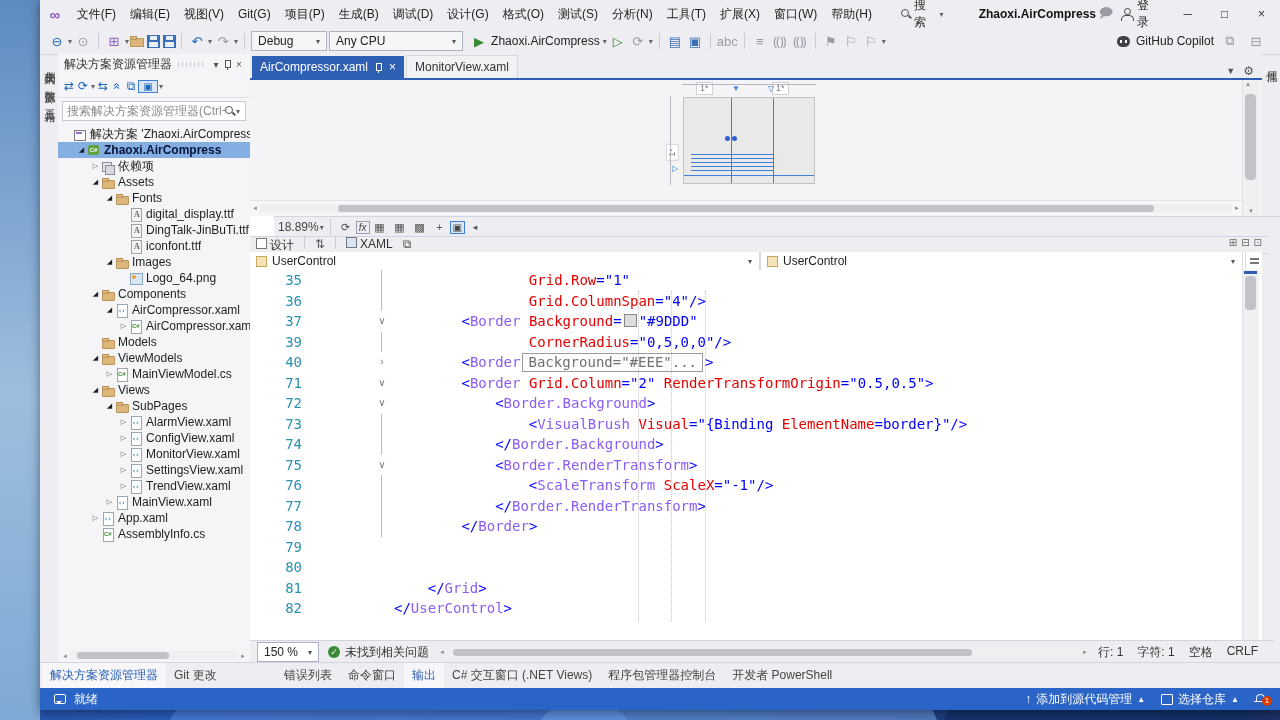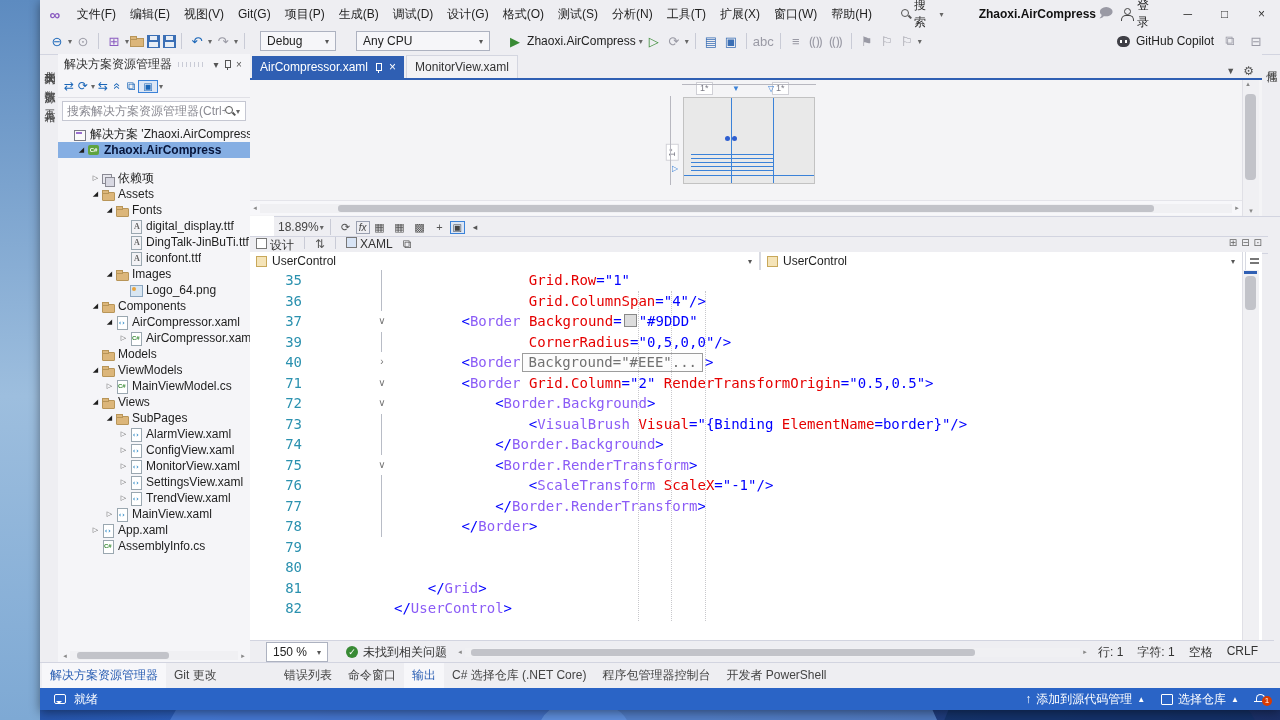--- a/index.html
+++ b/index.html
@@ -32,21 +32,21 @@
   .person::before{content:"";position:absolute;left:3px;top:0;width:5px;height:5px;border-radius:50%;border:1.2px solid #444;}
   .person::after{content:"";position:absolute;left:0;top:7px;width:11px;height:5px;border-radius:5px 5px 0 0;border:1.2px solid #444;border-bottom:none;}
   .win-btn{width:40px;height:28px;display:flex;align-items:center;justify-content:center;font-size:12px;color:#333;}
   
   #toolbar{left:0;top:28px;width:1240px;height:26px;display:flex;align-items:center;border-bottom:1px solid #d2d4e0;}
   .tbi{display:inline-flex;align-items:center;justify-content:center;min-width:18px;height:20px;margin:0 1px;color:#1a66b8;font-size:13px;}
   .tbi.gray{color:#9a9aa5;}
   .tbi.green{color:#388a34;}
   .caret{color:#666;font-size:8px;margin:0 1px;}
   .tb-sep{width:1px;height:16px;background:#c9cbd6;margin:0 5px;}
-  .combo{display:flex;align-items:center;gap:6px;background:#f6f6f9;border:1px solid #adb2c0;height:18px;padding:0 6px;margin:0 10px;color:#222;}
+  .combo{display:flex;align-items:center;gap:6px;background:#f6f6f9;border:1px solid #adb2c0;height:18px;padding:0 6px;margin:0 1px;color:#222;}
   .combo .cc{font-size:8px;color:#555;}
   .floppy{position:relative;width:13px;height:13px;background:#3b6fb5;display:inline-block;}
   .floppy::before{content:"";position:absolute;left:3px;top:1px;width:7px;height:4px;background:#e8eef6;}
   .floppy::after{content:"";position:absolute;left:2px;top:7px;width:9px;height:5px;background:#e8eef6;}
   .mini-folder{position:relative;width:14px;height:12px;display:inline-block;}
   .mini-folder::before{content:"";position:absolute;left:0;top:3px;width:12px;height:7px;background:#dcb67a;border:1px solid #b89558;}
   .mini-folder::after{content:"";position:absolute;left:0;top:1px;width:5px;height:2px;background:#dcb67a;border:1px solid #b89558;}
   #copilot{margin-left:auto;display:flex;align-items:center;gap:6px;margin-right:14px;color:#222;}
   .copilot-ic{width:13px;height:11px;border-radius:6px;background:#3f3f46;position:relative;display:inline-block;}
   .copilot-ic::before{content:"";position:absolute;left:3px;top:4px;width:2px;height:3px;background:#fff;}
@@ -313,21 +313,21 @@
           <div class="trow" style="padding-left: 4px;">
             <span class="arrow none"></span>
             <span class="ic ic-sln"></span>
             <span class="lbl">解决方案 'Zhaoxi.AirCompress' (</span>
           </div>
           <div class="trow sel" style="padding-left: 18px;">
             <span class="arrow open">◢</span>
             <span class="ic ic-proj"></span>
             <span class="lbl">Zhaoxi.AirCompress</span>
           </div>
-          <div class="trow" style="padding-left: 32px; margin-top: 12px;">
+          <div class="trow" style="padding-left: 32px;">
             <span class="arrow closed">▷</span>
             <span class="ic ic-deps"></span>
             <span class="lbl">依赖项</span>
           </div>
           <div class="trow" style="padding-left: 32px;">
             <span class="arrow open">◢</span>
             <span class="ic ic-folder"></span>
             <span class="lbl">Assets</span>
           </div>
           <div class="trow" style="padding-left: 46px;">
@@ -601,21 +601,21 @@
 
     <div id="panel-tabs" class="abs">
       <div id="panel-left">
           <div class="ptab active">解决方案资源管理器</div>
           <div class="ptab">Git 更改</div>
         </div>
       <div id="panel-main">
           <div class="ptab">错误列表</div>
           <div class="ptab">命令窗口</div>
           <div class="ptab active">输出</div>
-          <div class="ptab">C# 选择仓库 (.NET Core)</div>
+          <div class="ptab">C# 交互窗口 (.NET Views)</div>
           <div class="ptab">程序包管理器控制台</div>
           <div class="ptab">开发者 PowerShell</div>
         </div>
     </div>
 
     <div id="statusbar" class="abs">
       <span class="bubble"></span>
       <span>就绪</span>
       <div id="sb-right">
         <span class="sb-item">

